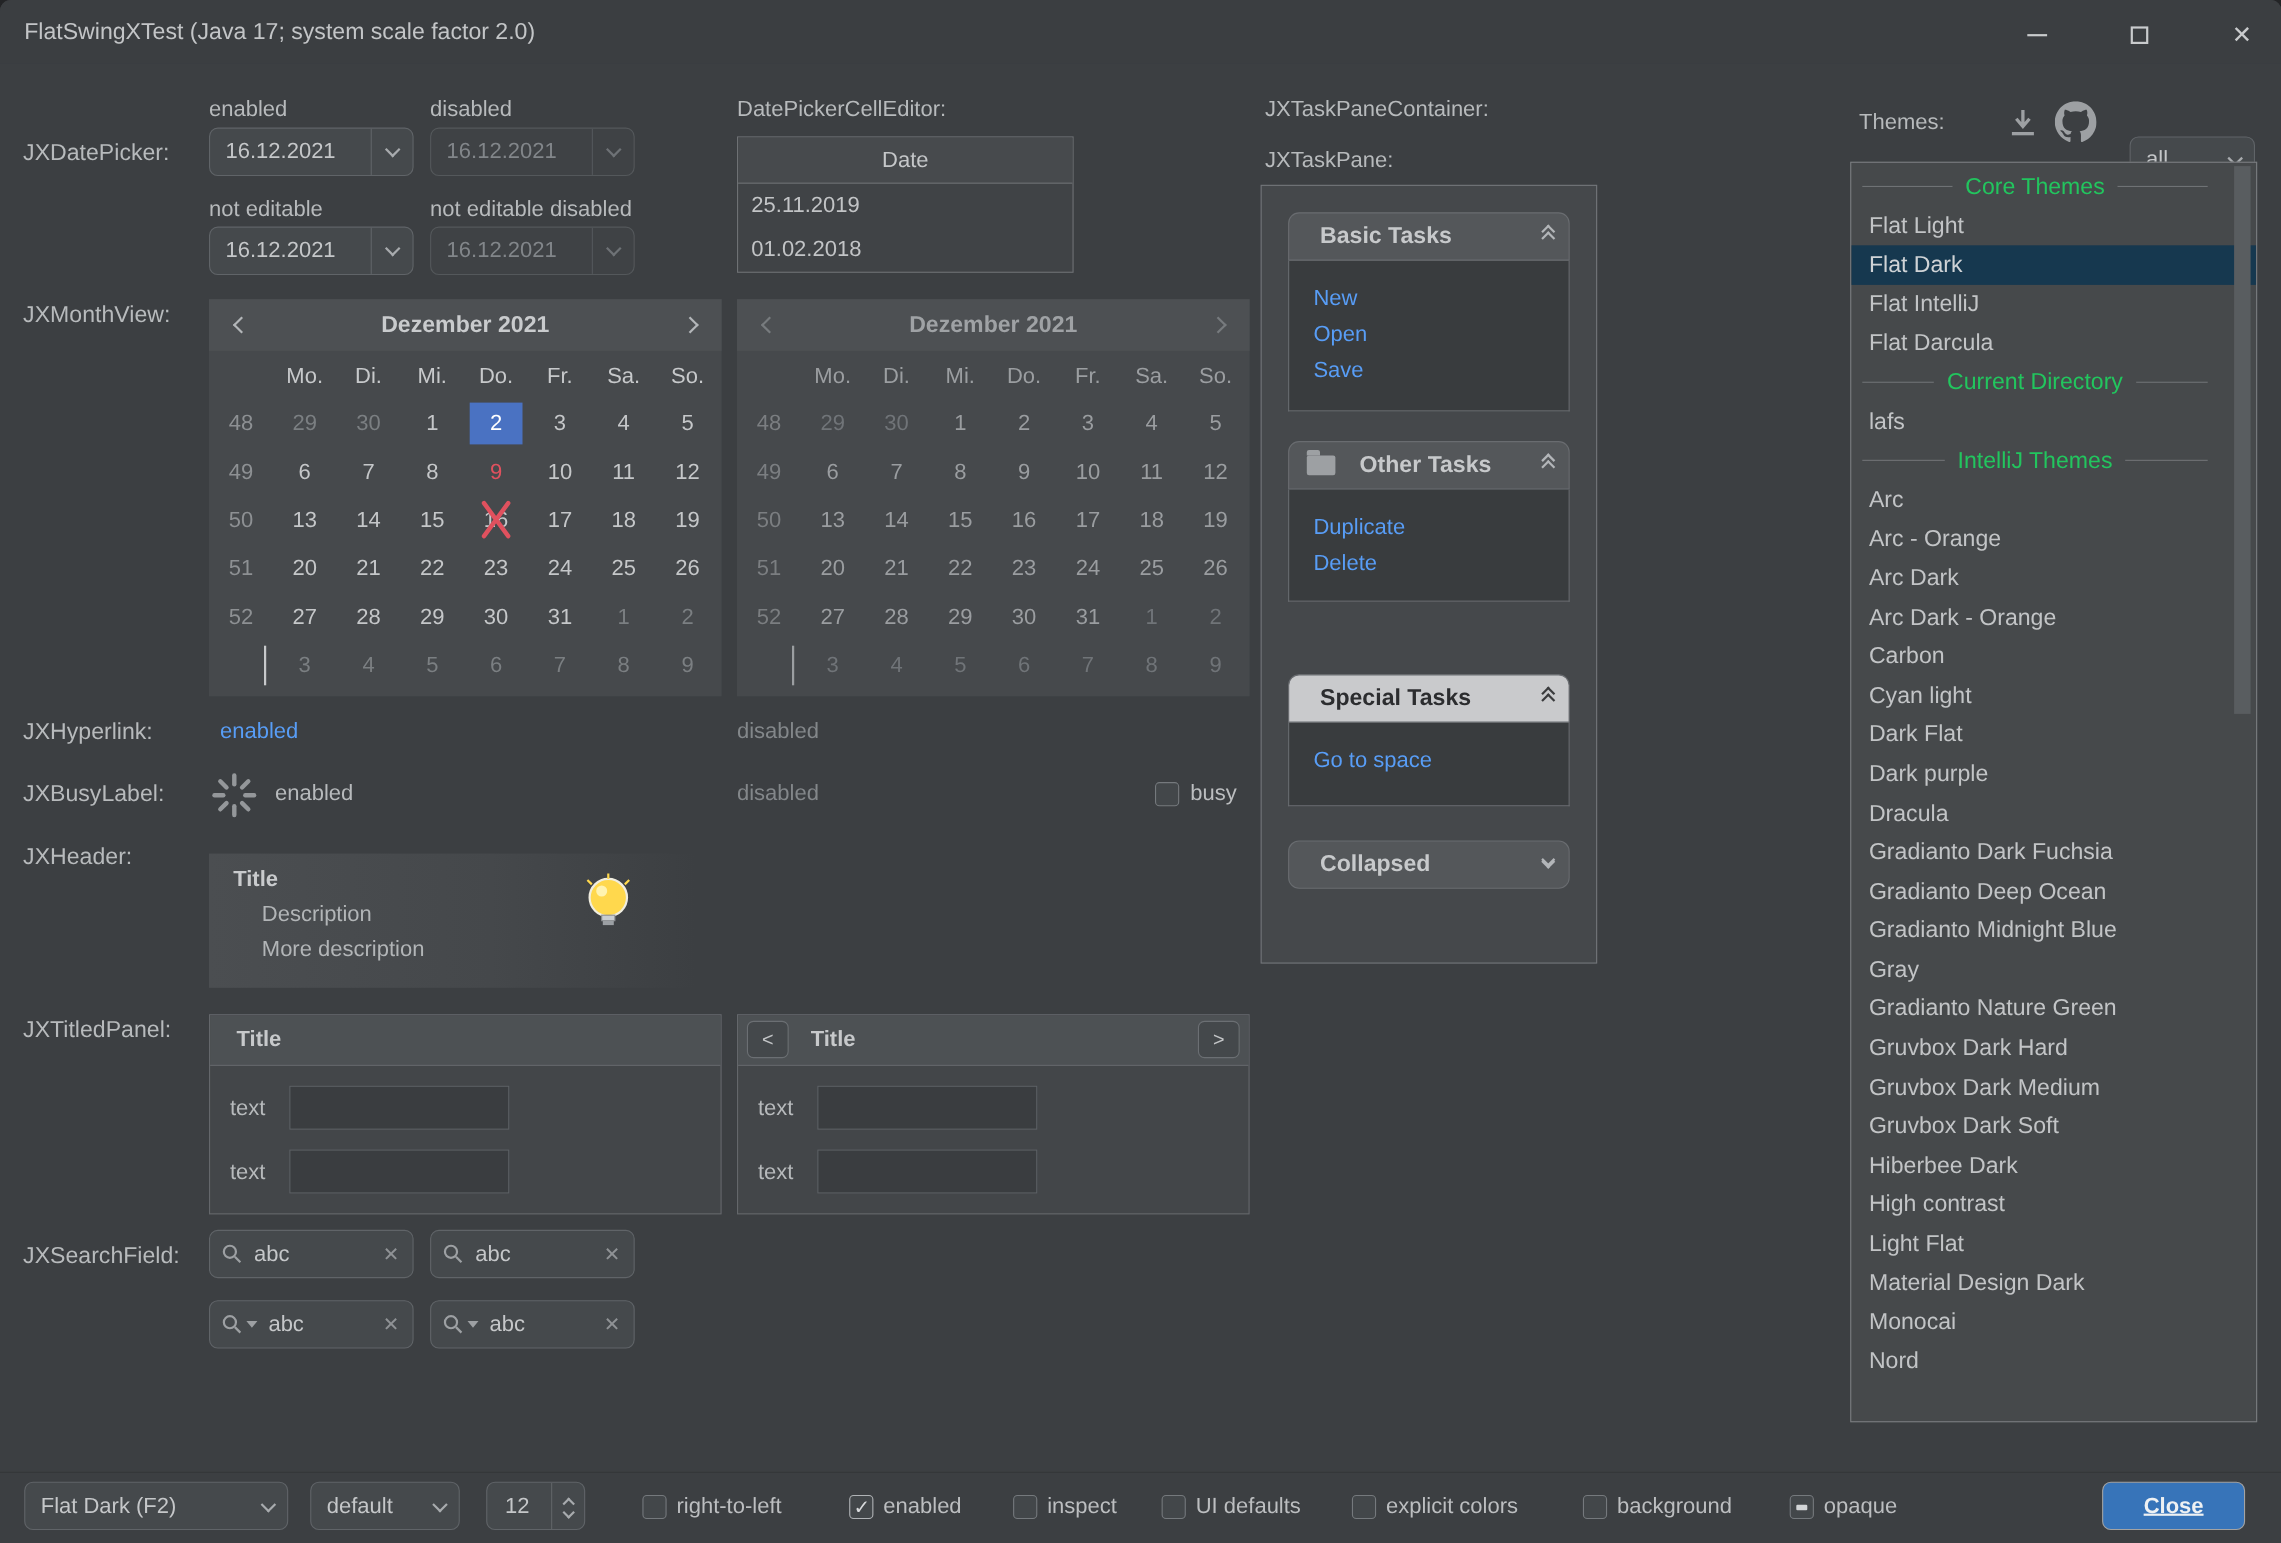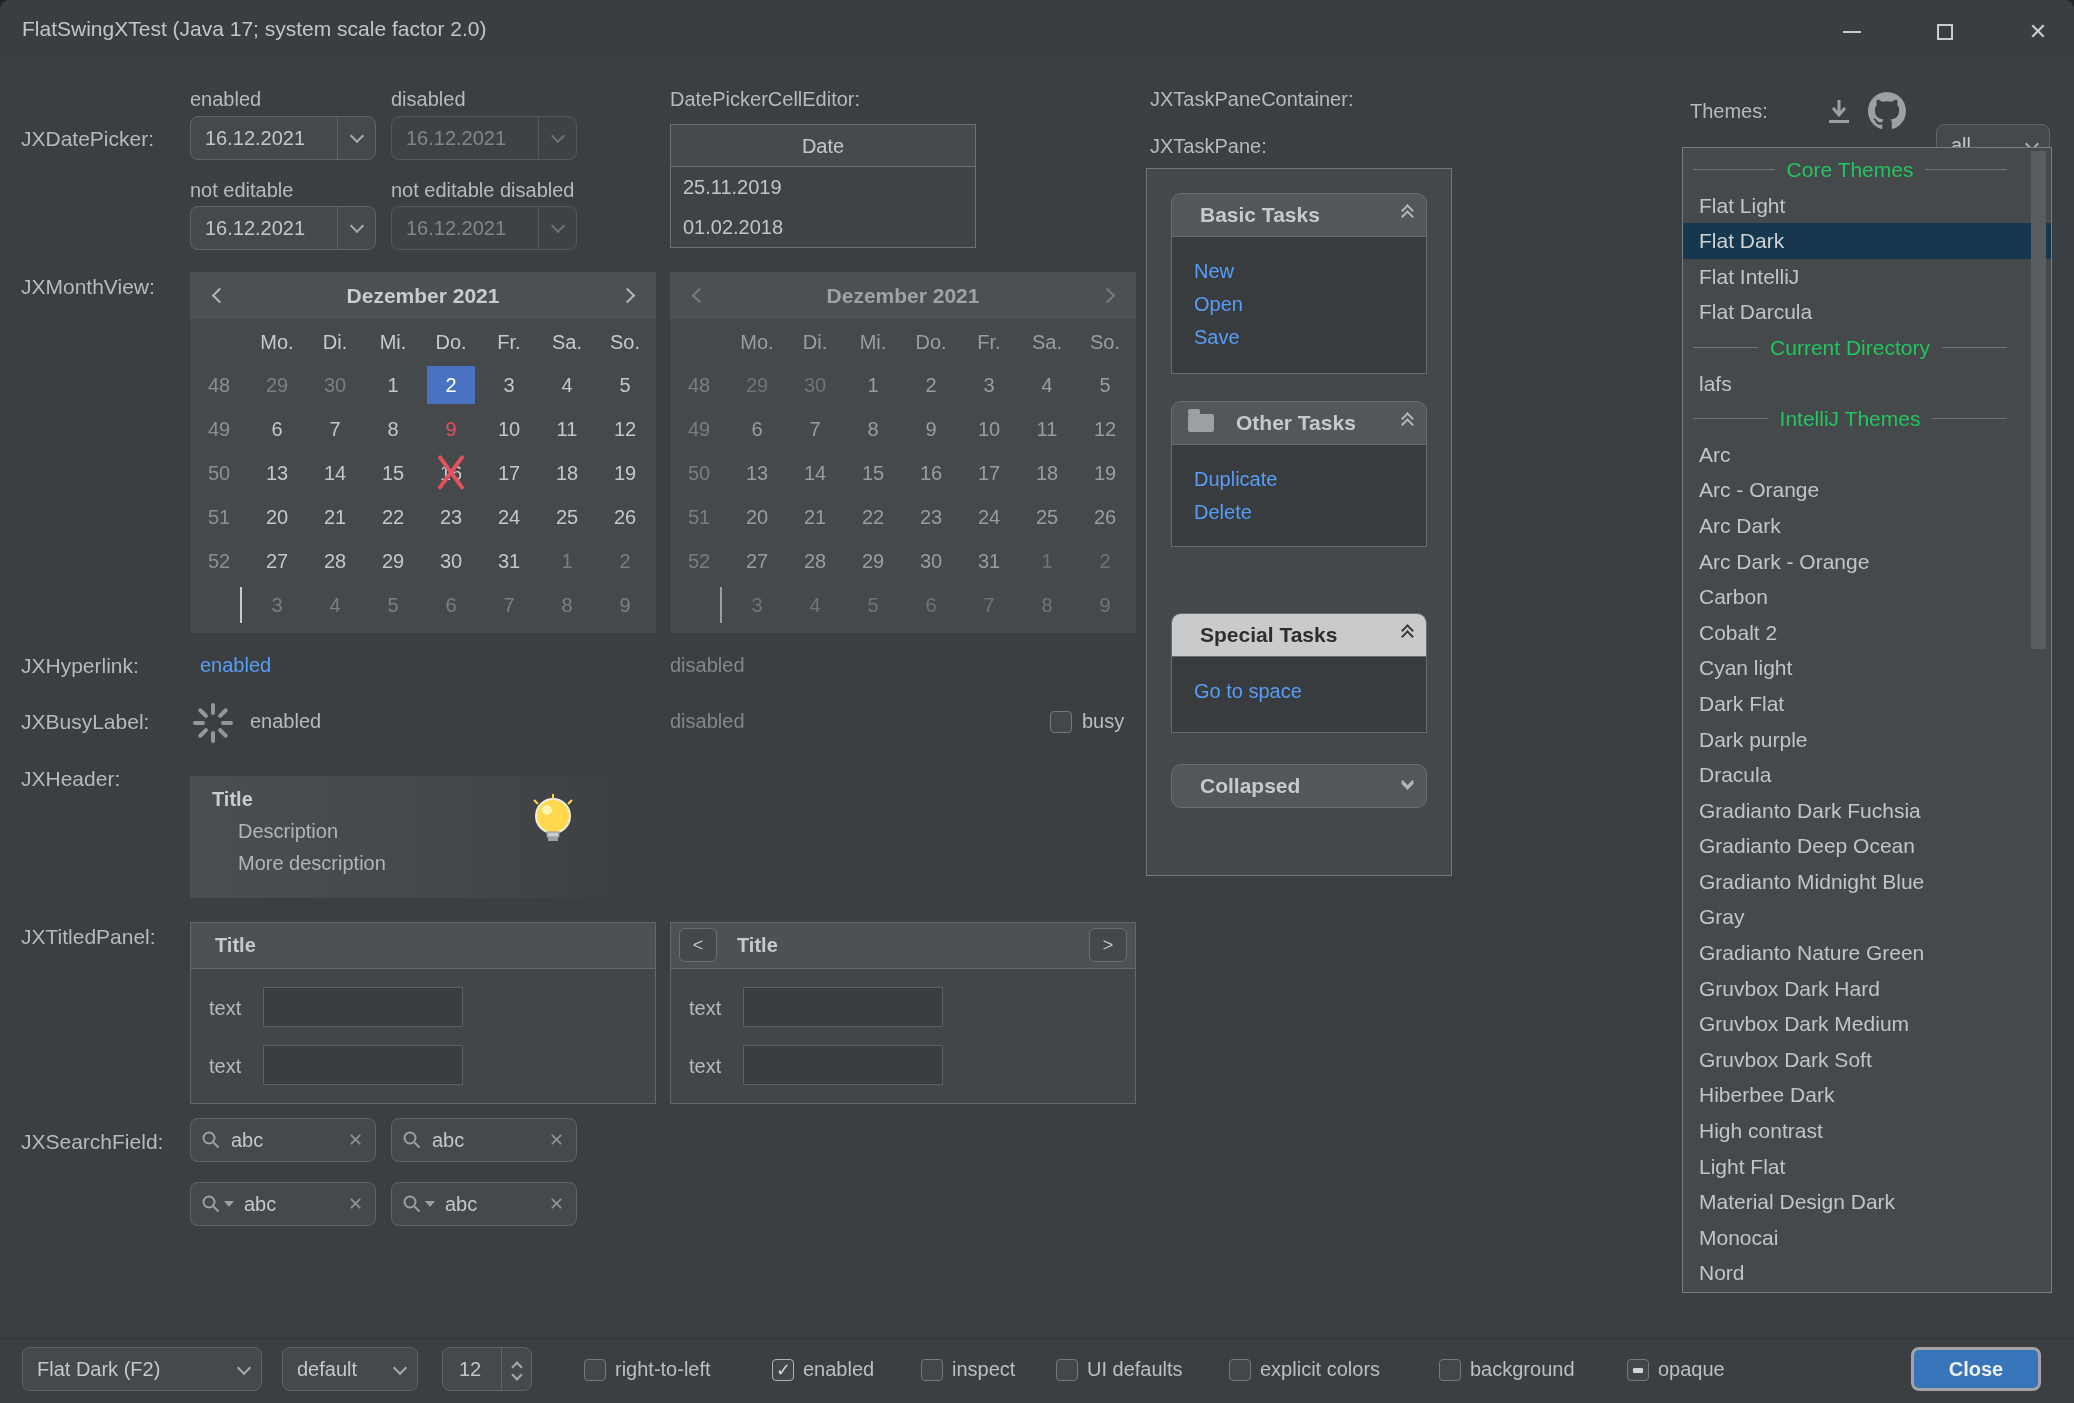--- a/index.html
+++ b/index.html
@@ -153,22 +153,22 @@
   #combo-style{left:282px;width:136px;}
   #spinner{position:absolute;left:442px;top:8px;width:90px;height:44px;background:#45494c;border:1px solid #606468;border-radius:8px;}
   #spinner .cval{line-height:42px;padding-left:16px;color:#c5c7c9;}
   #spinner .arrows{position:absolute;right:0;top:0;width:30px;height:100%;border-left:1px solid #606468;
                    display:flex;flex-direction:column;align-items:center;justify-content:center;}
   #spinner .arrows i{display:block;width:8px;height:8px;border-right:2px solid #a8abae;border-bottom:2px solid #a8abae;}
   #spinner .arrows .up{transform:rotate(225deg);margin-bottom:2px;margin-top:4px;}
   #spinner .arrows .dn{transform:rotate(45deg);margin-top:-2px;}
   .bb-check{position:absolute;top:19px;display:flex;align-items:center;gap:9px;color:#bcbec0;white-space:nowrap;padding-left:23px;}
   .bbc0{left:561px}.bbc1{left:749px}.bbc2{left:898px}.bbc3{left:1033px}.bbc4{left:1206px}.bbc5{left:1416px}.bbc6{left:1604px}
-  #close-btn{position:absolute;left:1911px;top:8px;width:130px;height:44px;background:#3774b9;border:3px solid #a3a3a3;border-radius:8px;
-             color:#eef1f3;font-weight:bold;display:flex;align-items:center;justify-content:center;}
+  #close-btn{position:absolute;left:1911px;top:8px;width:130px;height:44px;background:#3774b9;border:1px solid #a3a3a3;border-radius:8px;
+             color:#eef1f3;font-weight:bold;display:flex;align-items:center;justify-content:center;text-decoration:underline;}
 </style>
 </head>
 <body>
 
 <div id="root">
 
   <div id="titlebar">
     <span class="title">FlatSwingXTest (Java 17;  system scale factor 2.0)</span>
     <div class="winbtn" id="btn-min">
         <span class="bar"></span>
@@ -557,21 +557,20 @@
         </div>
         <div class="theme-item">lafs</div>
         <div class="theme-sep">
           <span>IntelliJ Themes</span>
         </div>
         <div class="theme-item">Arc</div>
         <div class="theme-item">Arc - Orange</div>
         <div class="theme-item">Arc Dark</div>
         <div class="theme-item">Arc Dark - Orange</div>
         <div class="theme-item">Carbon</div>
-        <div class="theme-item">Cobalt 2</div>
         <div class="theme-item">Cyan light</div>
         <div class="theme-item">Dark Flat</div>
         <div class="theme-item">Dark purple</div>
         <div class="theme-item">Dracula</div>
         <div class="theme-item">Gradianto Dark Fuchsia</div>
         <div class="theme-item">Gradianto Deep Ocean</div>
         <div class="theme-item">Gradianto Midnight Blue</div>
         <div class="theme-item">Gray</div>
         <div class="theme-item">Gradianto Nature Green</div>
         <div class="theme-item">Gruvbox Dark Hard</div>

